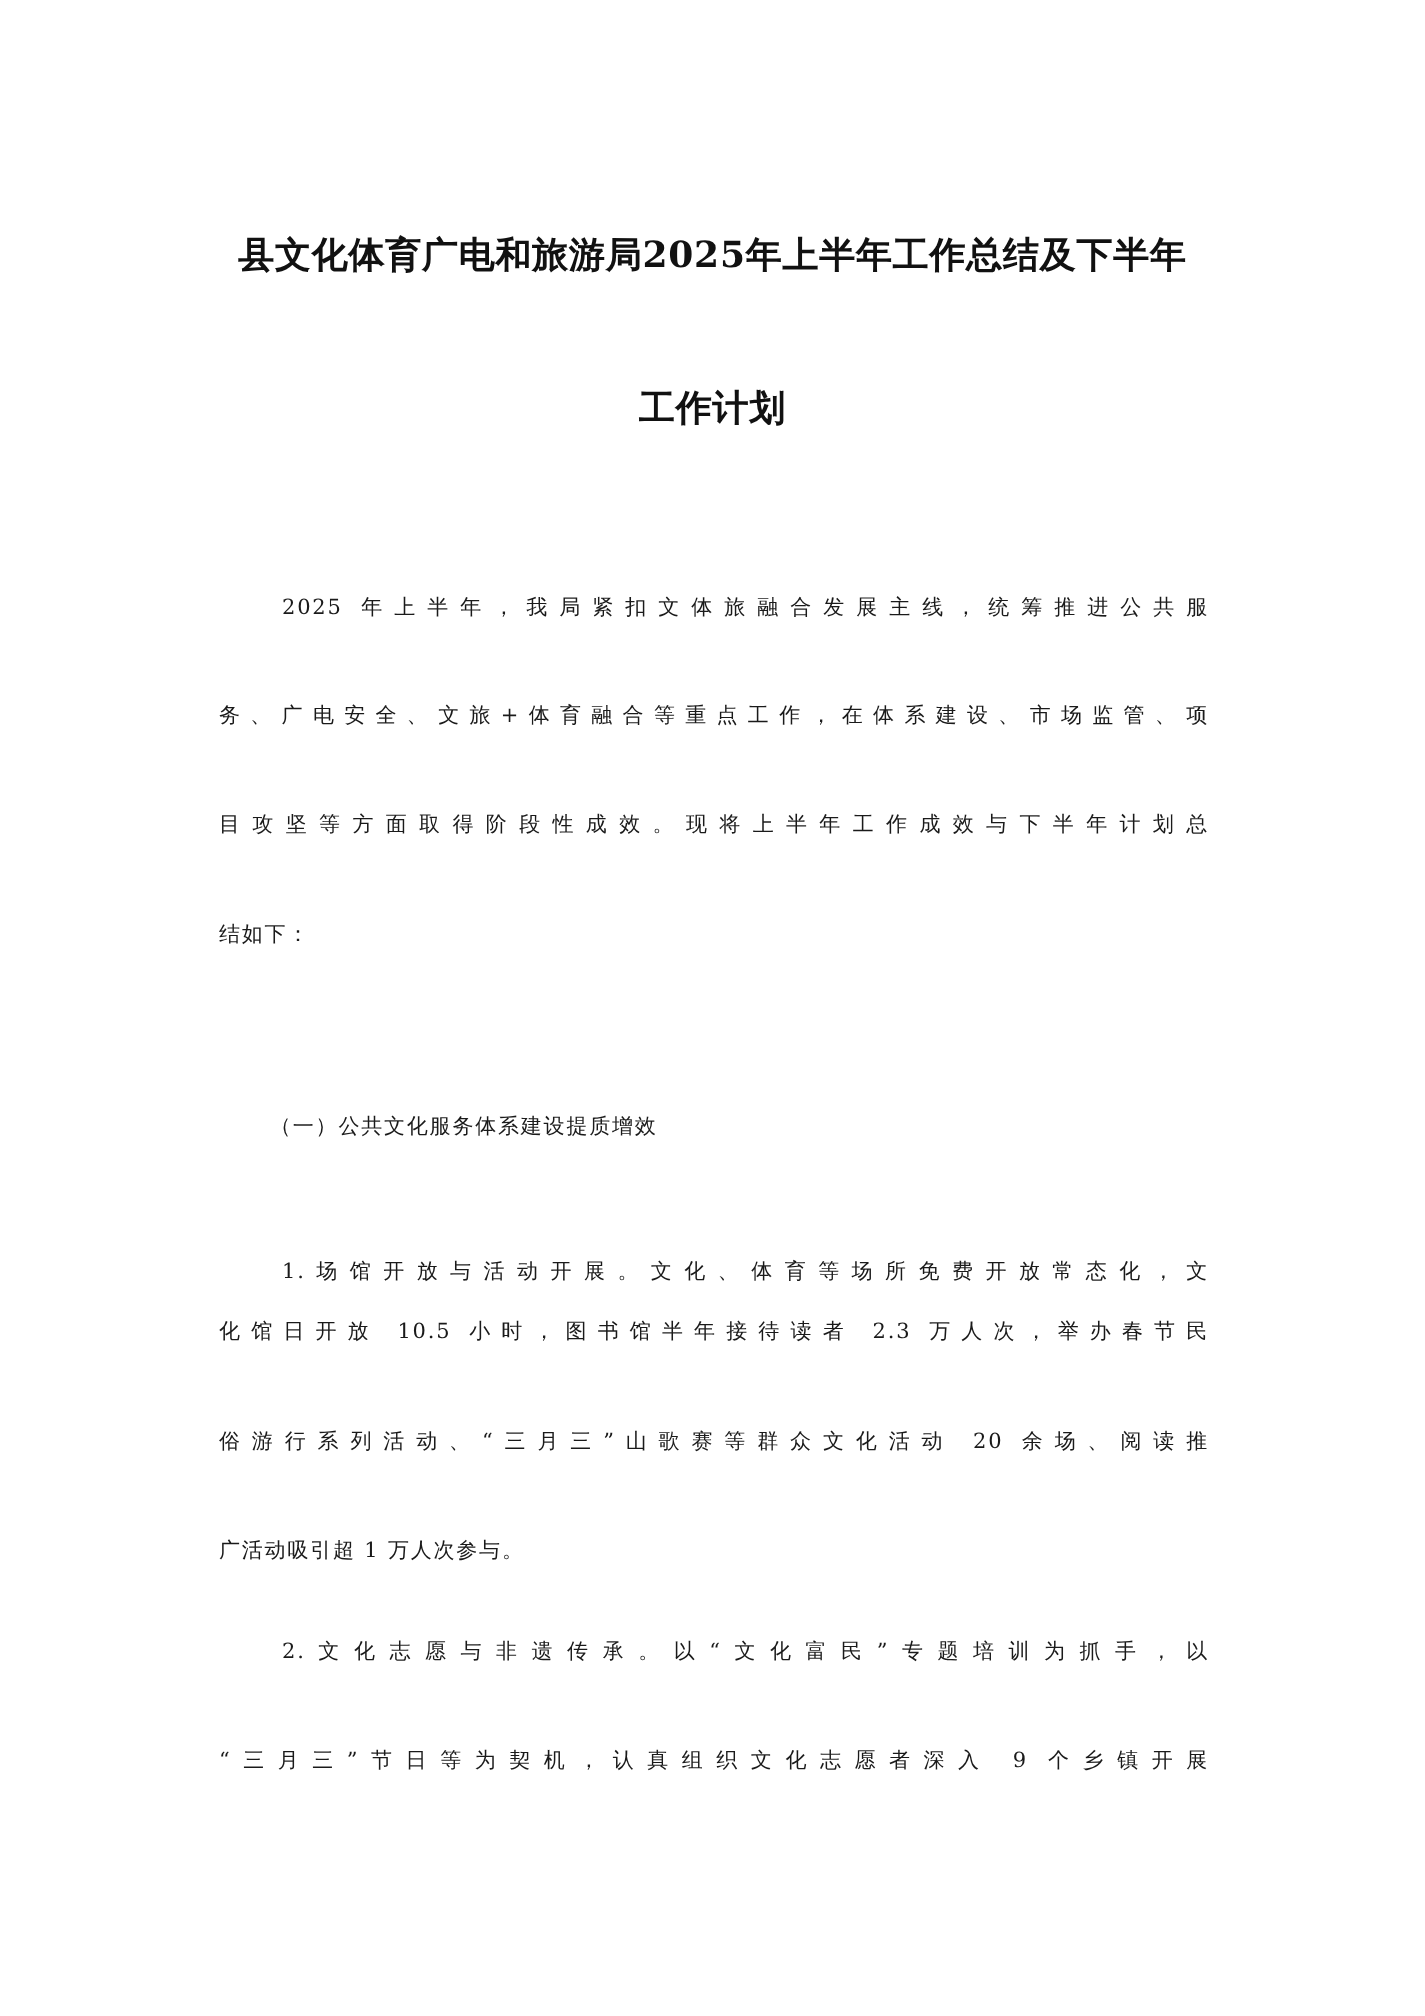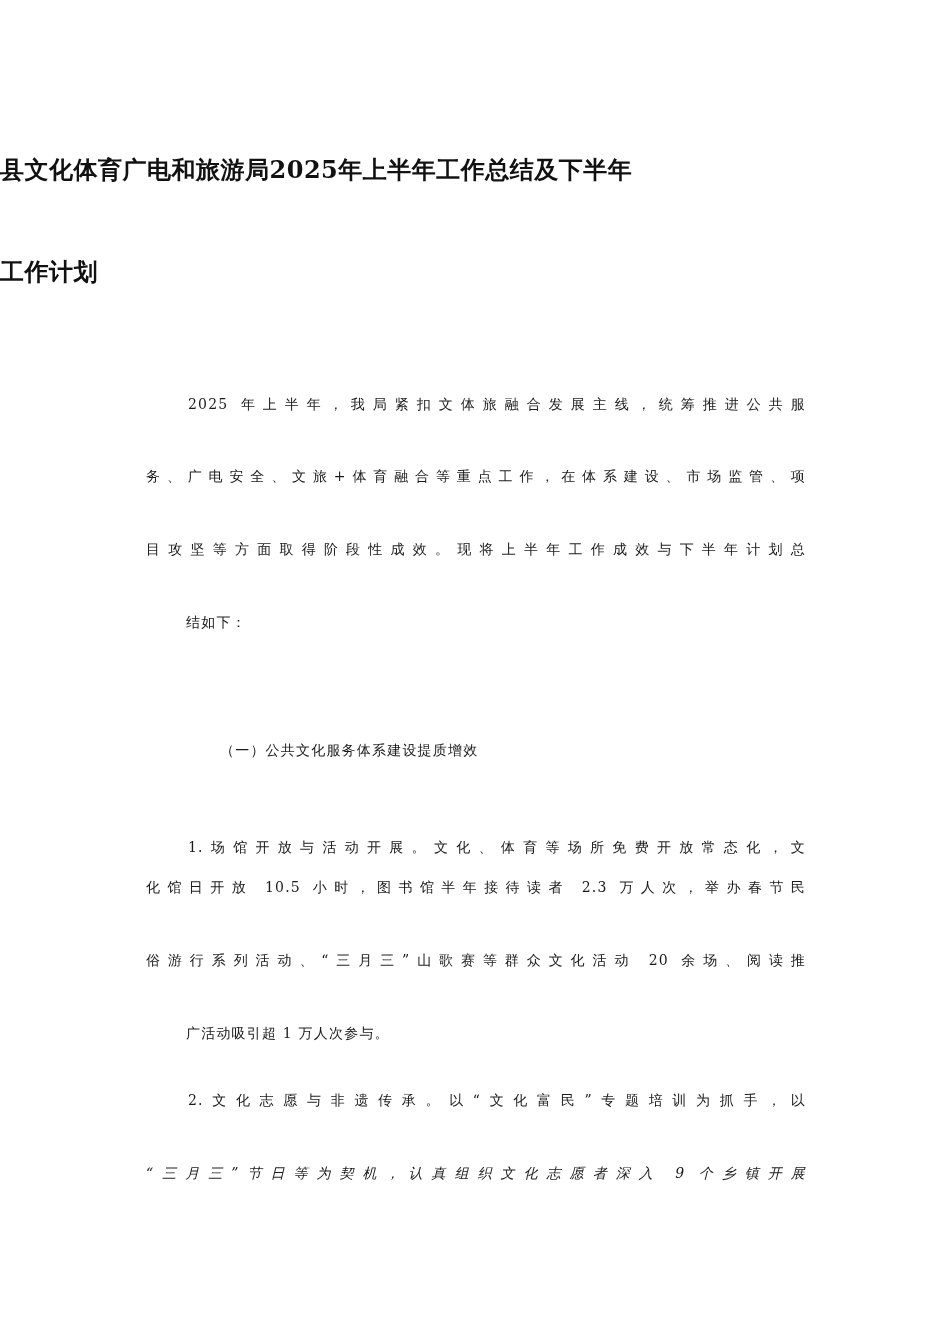--- a/index.html
+++ b/index.html
@@ -19,39 +19,39 @@
       position: absolute;
       left: 0; top: 0;
       width: 950px;
       height: 1344px;
       background: #ffffff;
     }
     .title-line {
       position: absolute;
       left: 0;
       width: 950px;
+      text-align: center;
       font-weight: bold;
       font-size: 24px;
       letter-spacing: 0.5px;
       white-space: nowrap;
       color: #111;
     }
     .line {
       position: absolute;
       left: 146px;
       width: 660px;
       font-size: 14px;
       white-space: nowrap;
       color: #1a1a1a;
       letter-spacing: 1.2px;
       text-align-last: justify;
     }
     .line.last {
       text-align-last: left;
-      margin-left: 40px;
     }
     .indent {
       left: 188px;
       width: 618px;
     }
   </style>
 </head>
 <body>
 
 <div class="page">
@@ -66,15 +66,15 @@
 
 
   <div class="line last" style="top:742px; left:180px;">（一）公共文化服务体系建设提质增效</div>
 
   <div class="line indent" style="top:839px;">1.场馆开放与活动开展。文化、体育等场所免费开放常态化，文</div>
   <div class="line" style="top:879px;">化馆日开放 10.5 小时，图书馆半年接待读者 2.3 万人次，举办春节民</div>
   <div class="line" style="top:952px;">俗游行系列活动、“三月三”山歌赛等群众文化活动 20 余场、阅读推</div>
   <div class="line last" style="top:1025px;">广活动吸引超 1 万人次参与。</div>
 
   <div class="line indent" style="top:1092px;">2.文化志愿与非遗传承。以“文化富民”专题培训为抓手，以</div>
-  <div class="line" style="top:1165px;font-style:italic;">“三月三”节日等为契机，认真组织文化志愿者深入 9 个乡镇开展</div>
+  <div class="line" style="top:1165px;">“三月三”节日等为契机，认真组织文化志愿者深入 9 个乡镇开展</div>
 
 </div>
 
 </body></html>

